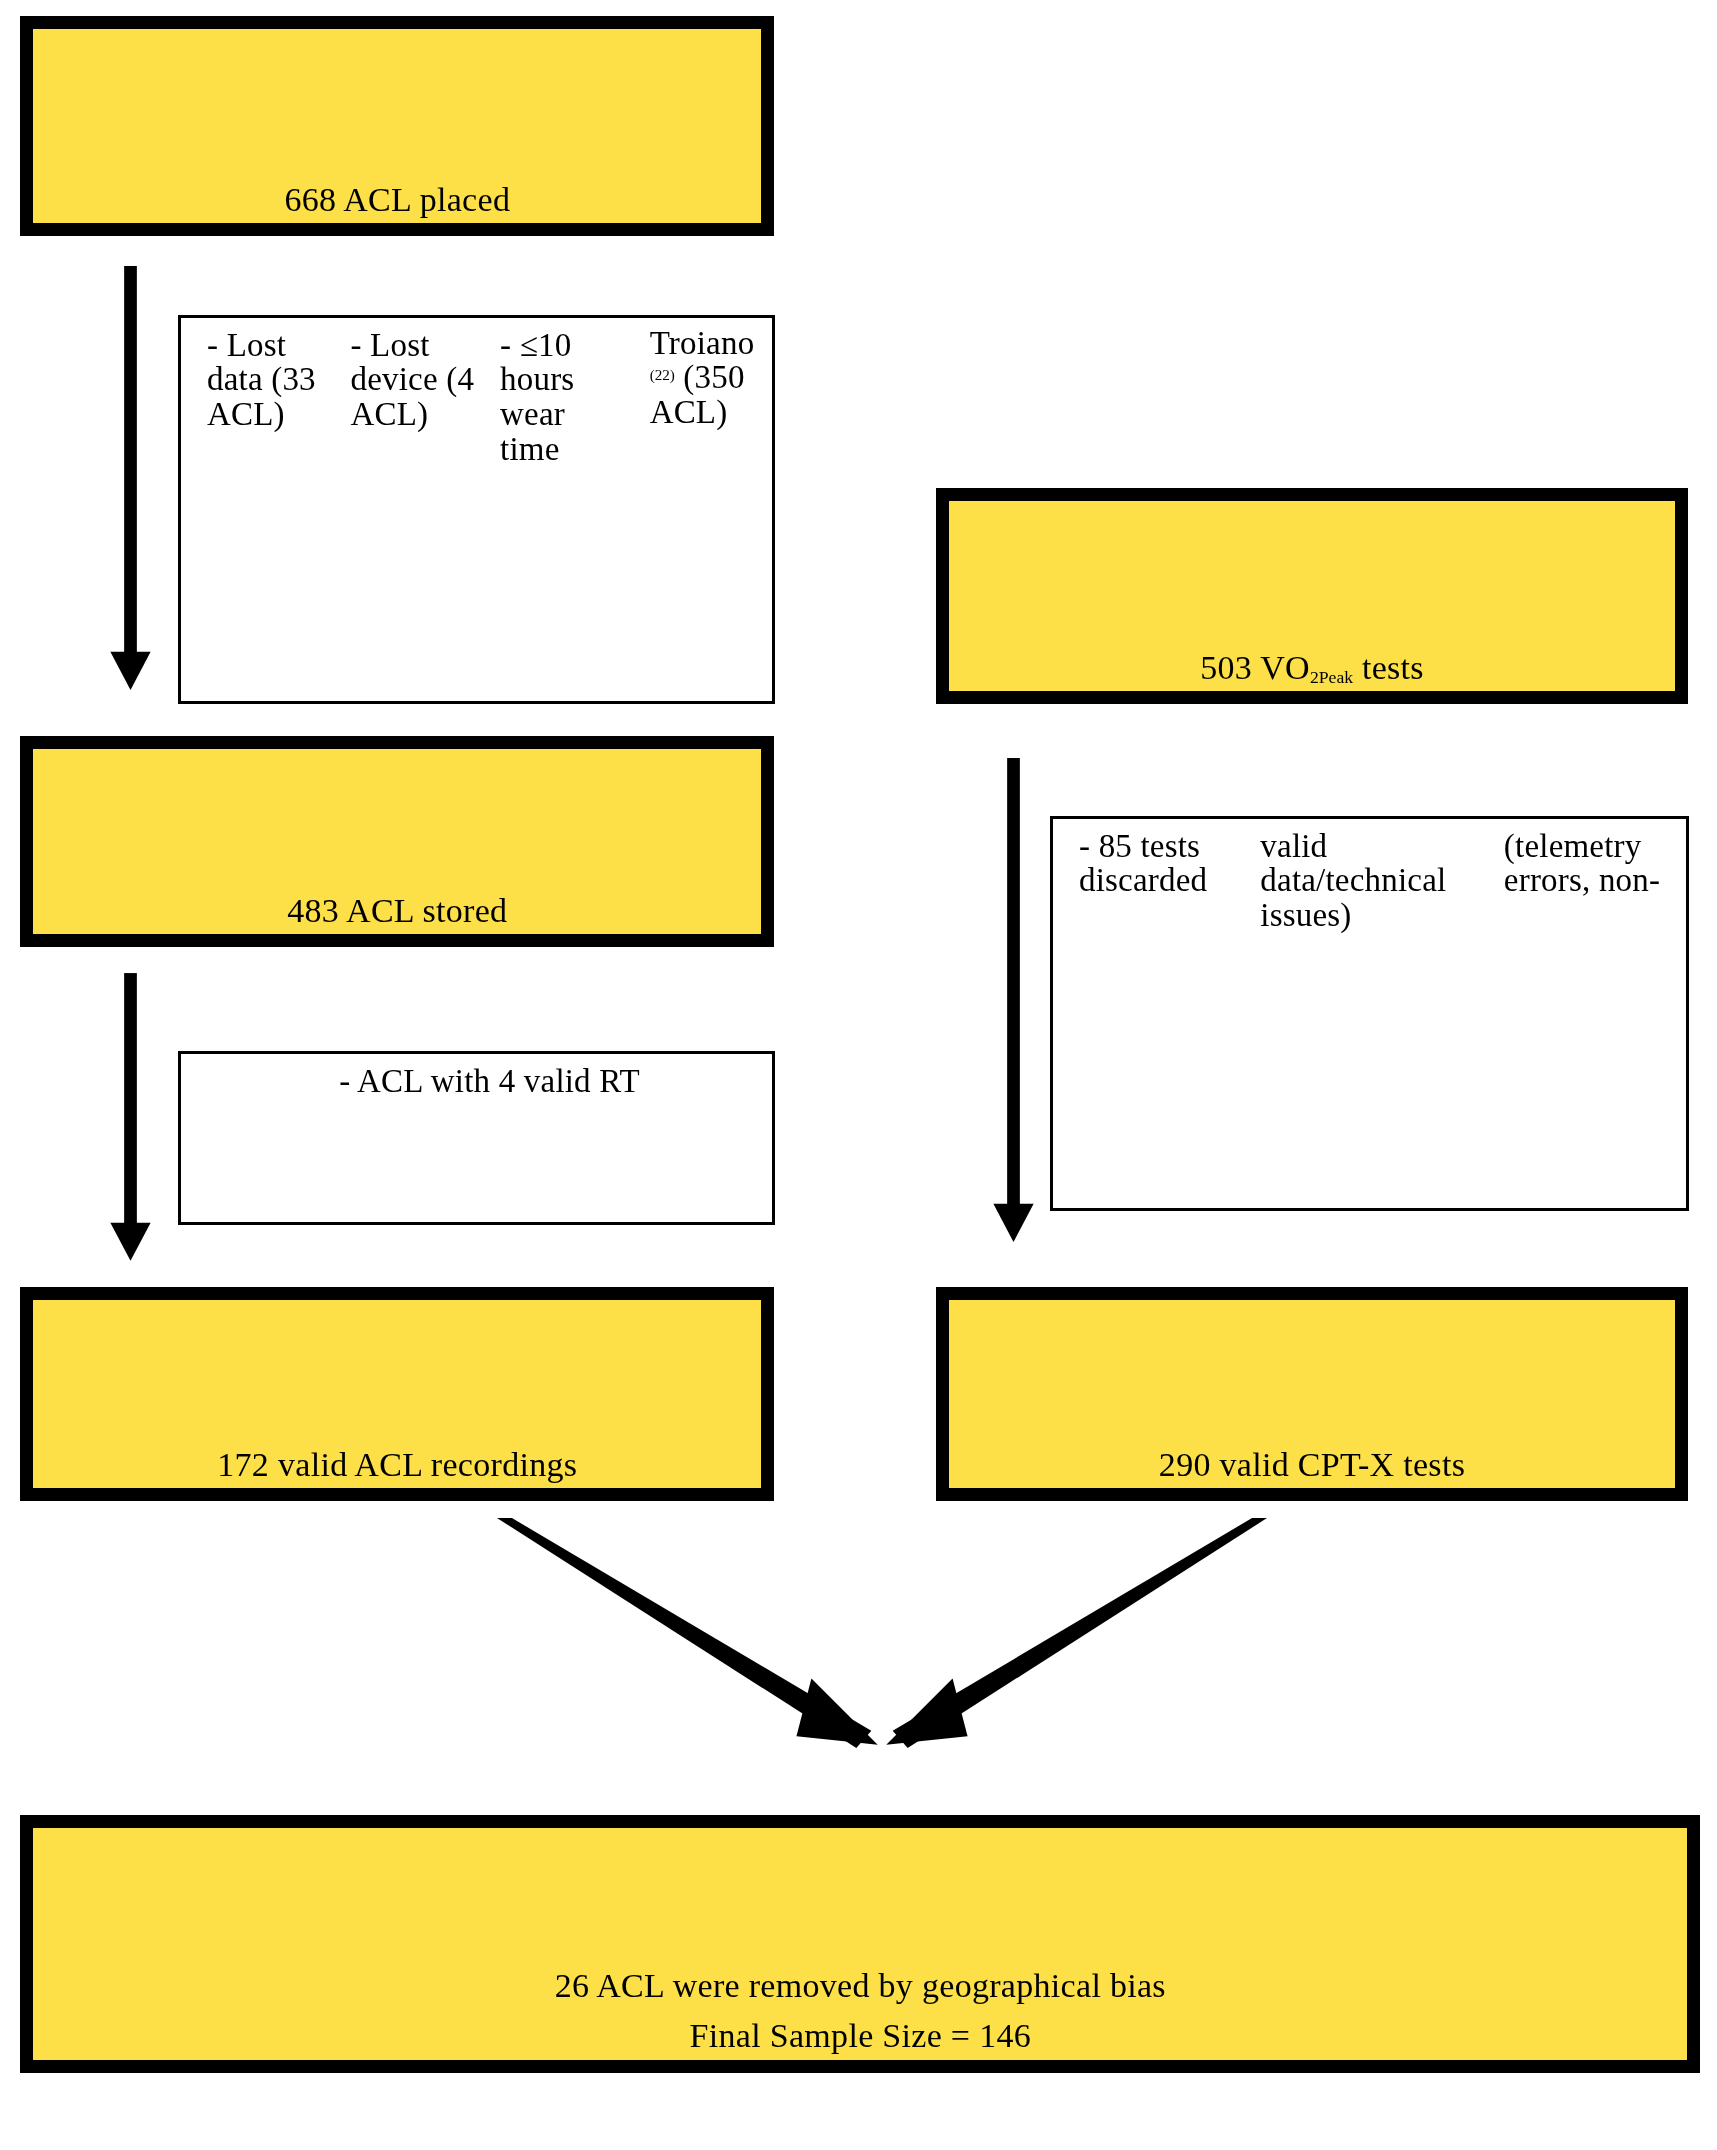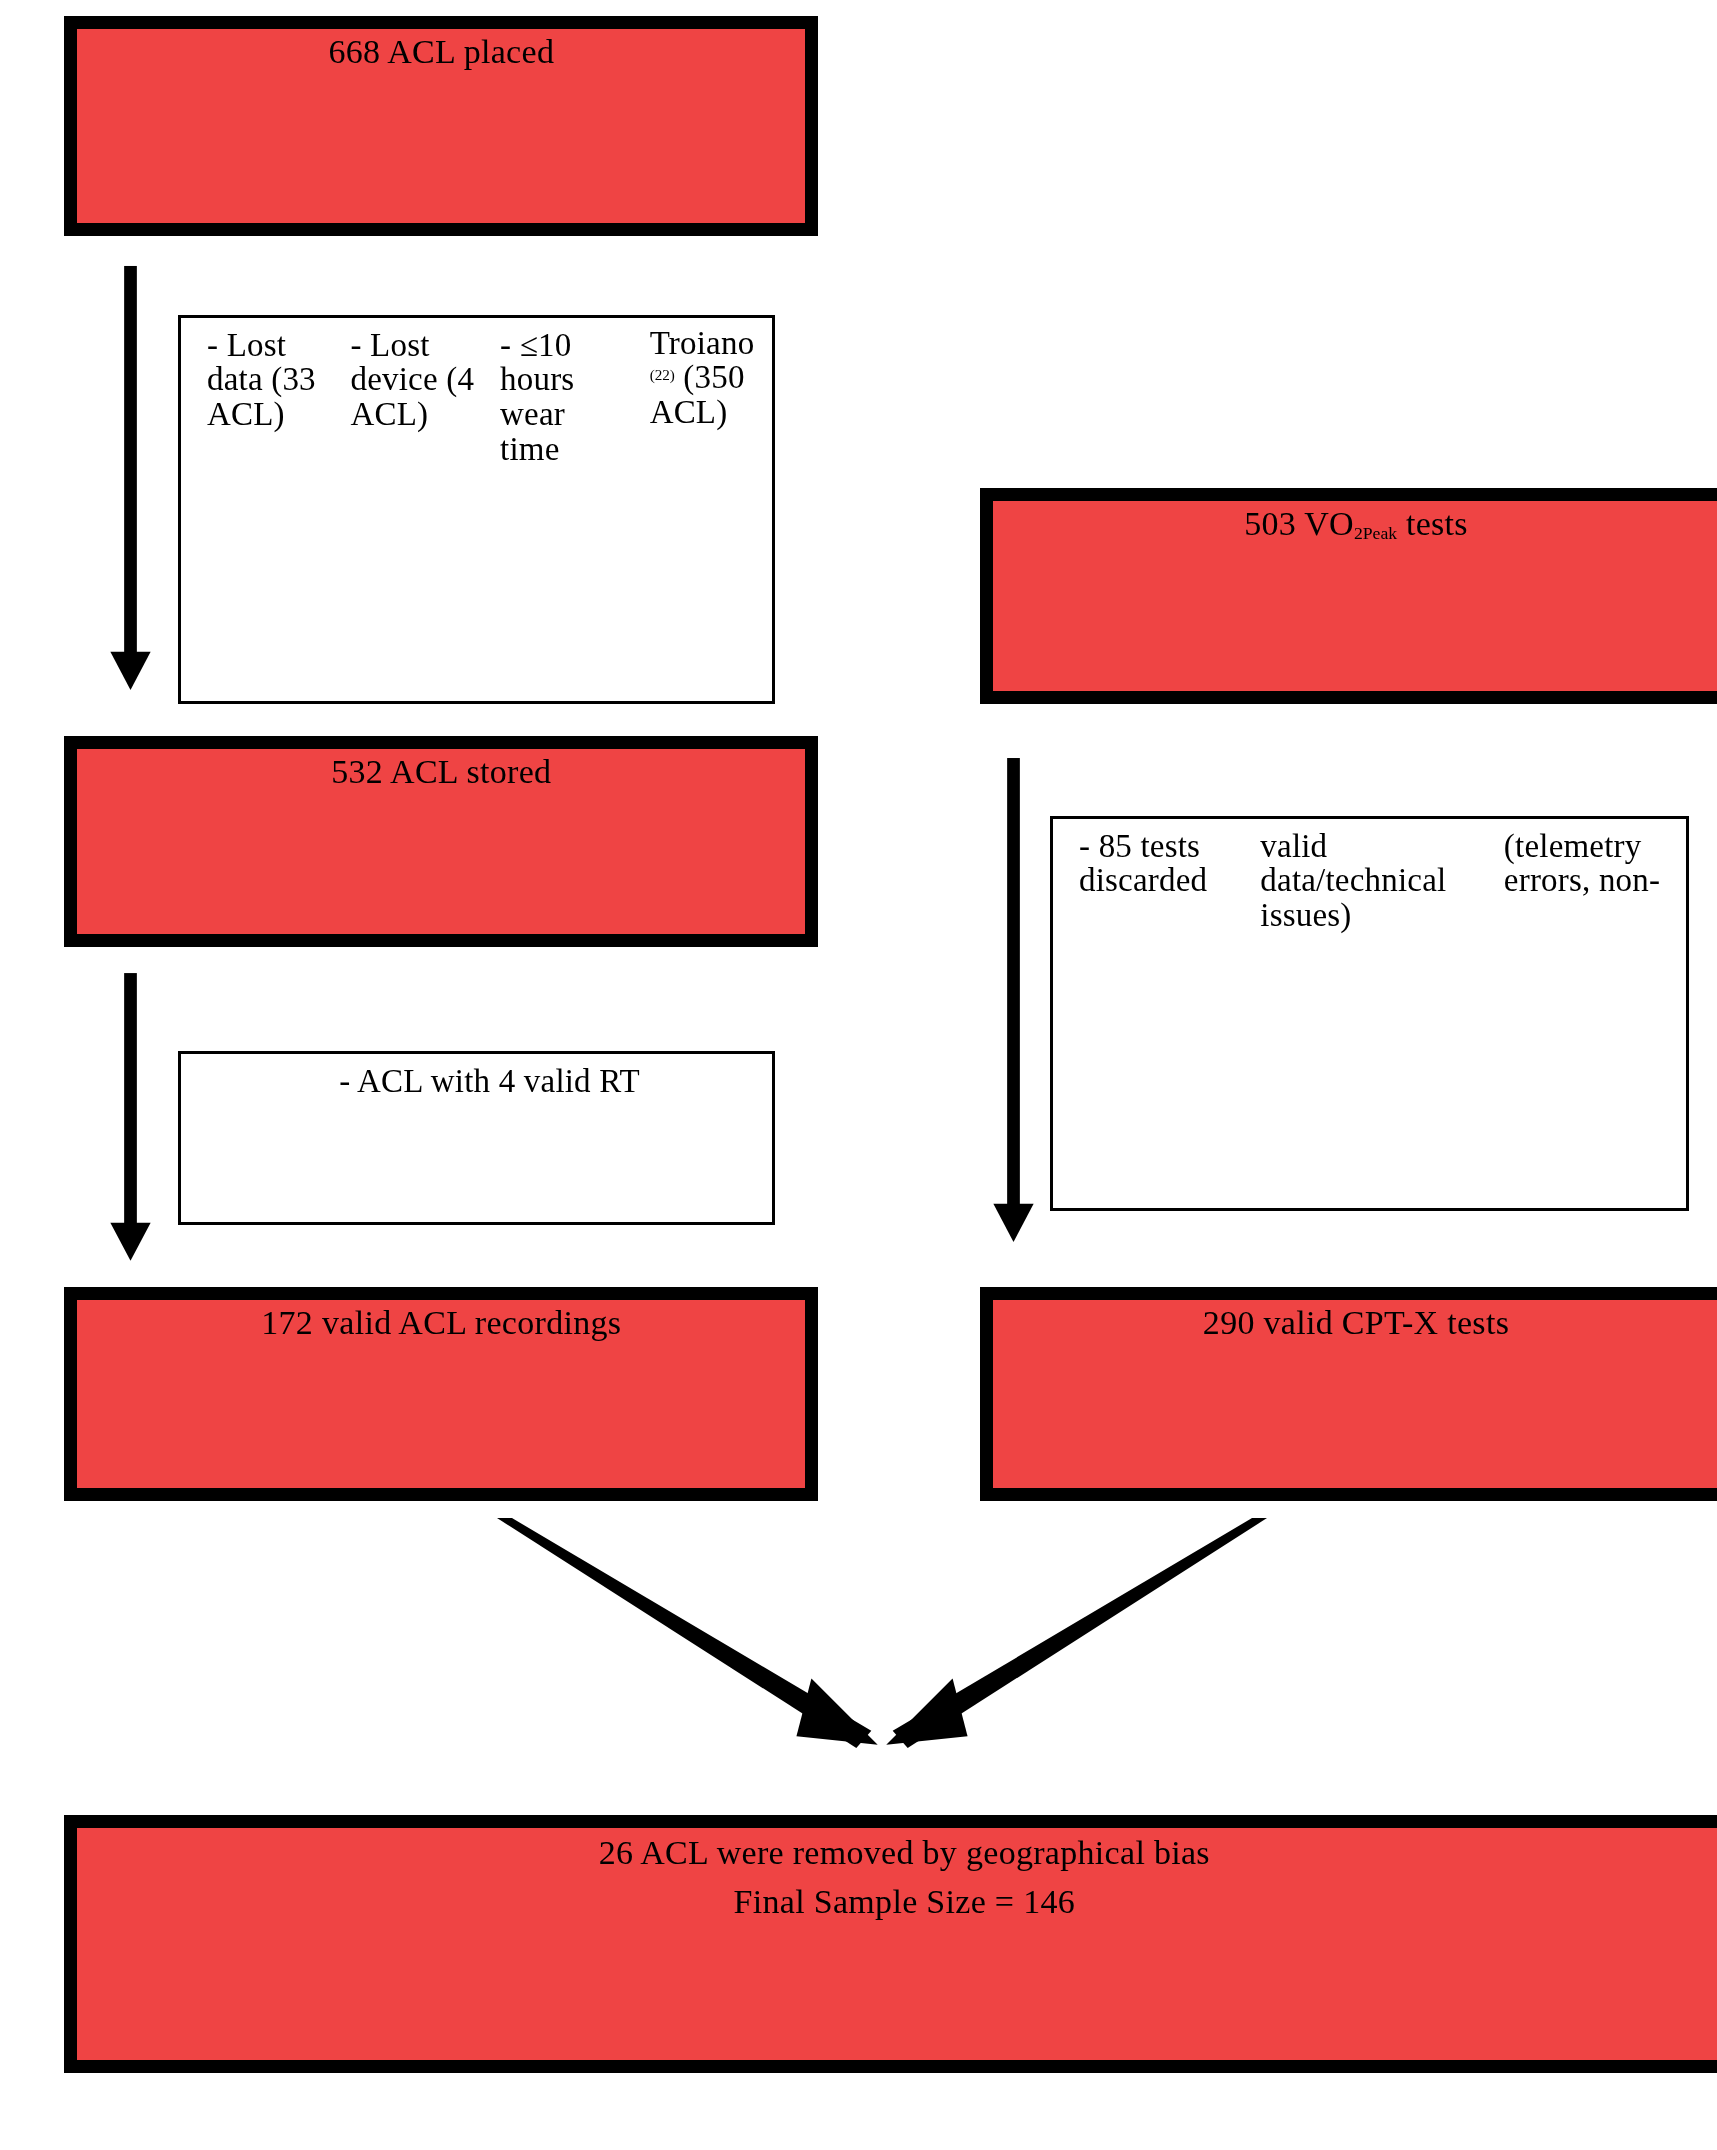--- a/index.html
+++ b/index.html
@@ -13,26 +13,25 @@
     height: 2151px;
     background: #ffffff;
     font-family: "Liberation Serif", "DejaVu Serif", serif;
     color: #000000;
     overflow: hidden;
   }
   .node-box {
     position: absolute;
     box-sizing: border-box;
     border: 13.4px solid #000000;
-    background: #ef4444;
+    background: #fde047;
     display: flex;
-    align-items: flex-start;
+    align-items: flex-end;
     justify-content: center;
     text-align: center;
-    margin-left: 44px;
   }
   .note-box {
     position: absolute;
     box-sizing: border-box;
     border: 3.2px solid #000000;
     background: #ffffff;
     display: flex;
     justify-content: center;
     text-align: left;
   }
@@ -101,21 +100,21 @@
     <div class="note-line tight">
       <span>Troiano </span><sup>(22)</sup><span> (350 ACL)</span>
     </div>
   </div>
 
   <div class="node-box" style="left:936px; top:488px; width:752px; height:216px;">
     <span class="node-text"><span>503 VO</span><sub>2Peak</sub><span> tests</span></span>
   </div>
 
   <div class="node-box" style="left:20.3px; top:736px; width:754px; height:211px;">
-    <span class="node-text">532 ACL stored</span>
+    <span class="node-text">483 ACL stored</span>
   </div>
 
   <div class="arrow-v" style="left:987px; top:756px; width:53px; height:489px;">
     <svg width="53" height="489" viewBox="0 0 100 915">
       <rect x="38" y="0" width="24" height="855" fill="#000000"></rect>
       <polygon points="12,841 88,841 50,913" fill="#000000"></polygon>
     </svg>
   </div>
 
   <div class="note-box" style="left:1050px; top:816px; width:639px; height:395px;">

